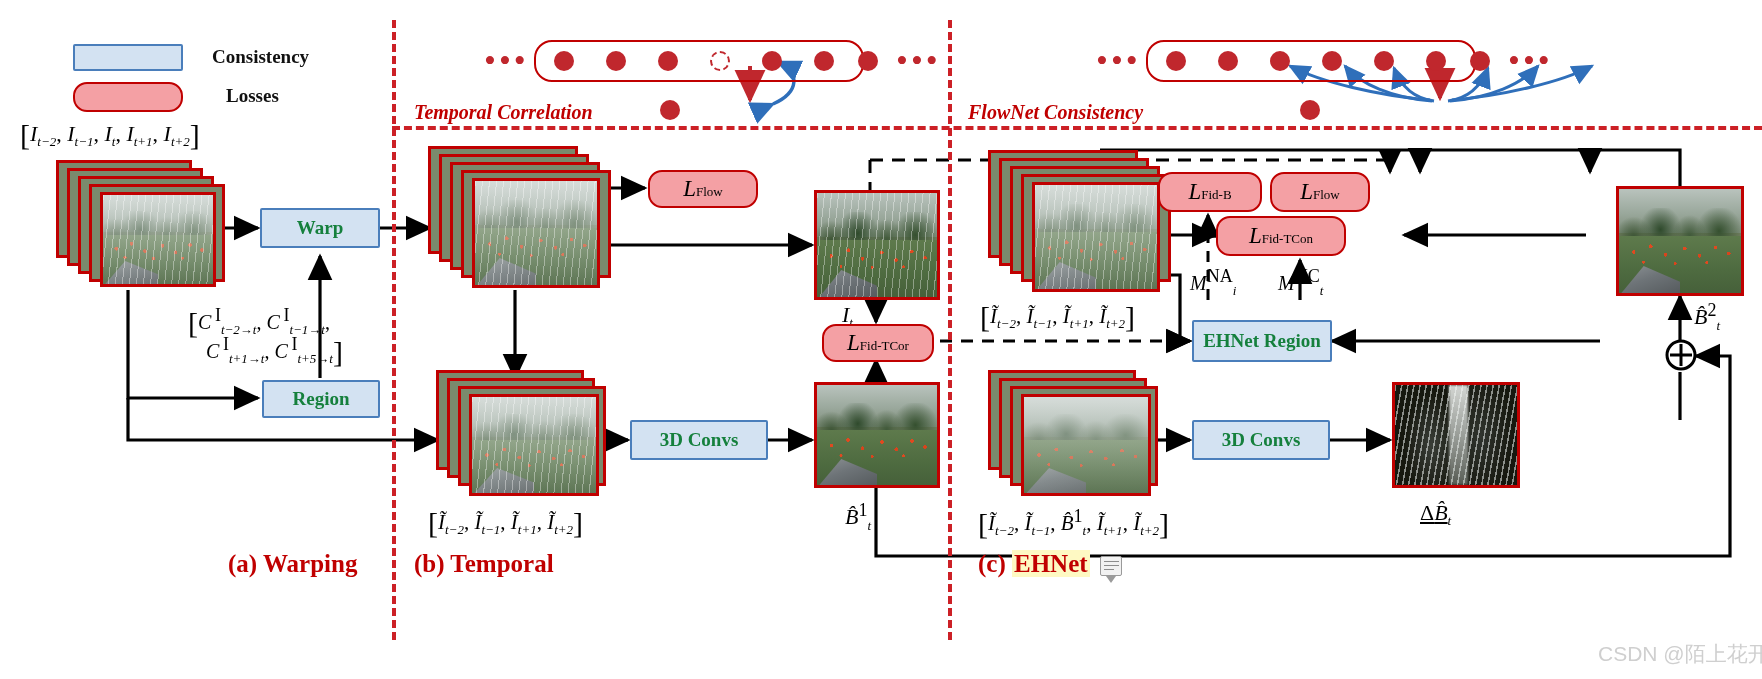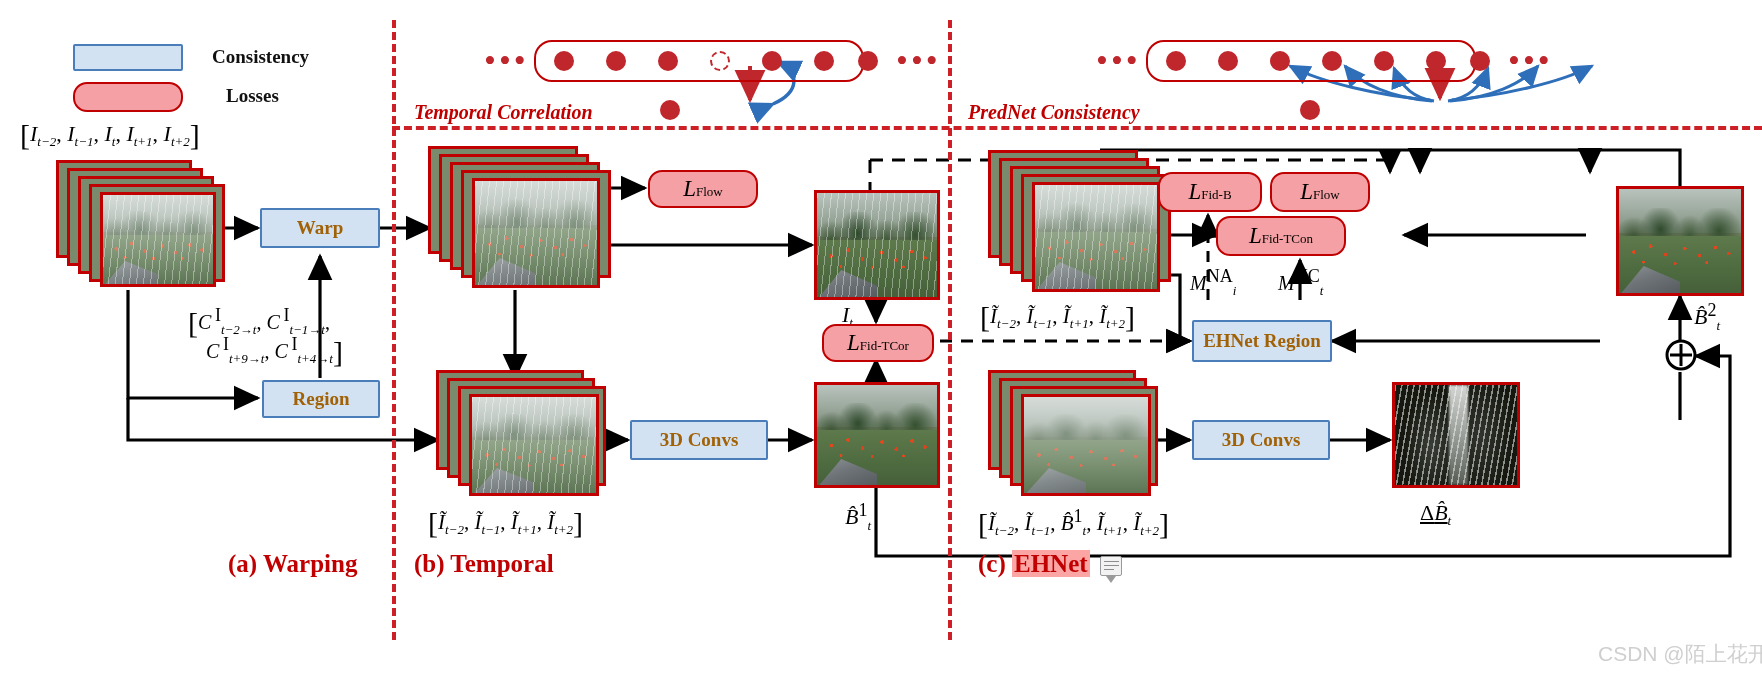--- a/index.html
+++ b/index.html
@@ -43,21 +43,21 @@
     font-family:"Liberation Serif", serif;
   }
 
   
   .op-box {
     position:absolute;
     background:#d3e2f2;
     border:2px solid #4a7ebb;
     border-radius:2px;
     display:flex; align-items:center; justify-content:center;
-    font-weight:bold; font-size:19px; color:#a16207;
+    font-weight:bold; font-size:19px; color:#15803d;
     font-family:"Liberation Serif", serif;
   }
 
   
   .loss-box {
     position:absolute;
     background:#f4a0a4;
     border:2.5px solid #c00000;
     border-radius:14px;
     display:flex; align-items:center; justify-content:center;
@@ -160,21 +160,21 @@
     color:#c00000; font-weight:bold; font-style:italic;
     font-size:20px; font-family:"Liberation Serif", serif;
     white-space:nowrap;
   }
   .caption {
     position:absolute;
     color:#c00000; font-weight:bold;
     font-size:25px; font-family:"Liberation Serif", serif;
     white-space:nowrap;
   }
-  .caption .hl { background:#fca5a5; padding:0 2px; }
+  .caption .hl { background:#fef9c3; padding:0 2px; }
 
   
   .seq-frame {
     position:absolute;
     border:2.5px solid #c00000;
     border-radius:18px;
   }
   .dot {
     position:absolute;
     width:20px; height:20px; border-radius:50%;
@@ -324,21 +324,21 @@
   <div class="seq-frame" style="left:1146px; top:40px; width:330px; height:42px;"></div>
   <div class="dot" style="left:1166px; top:51px;"></div>
   <div class="dot" style="left:1218px; top:51px;"></div>
   <div class="dot" style="left:1270px; top:51px;"></div>
   <div class="dot" style="left:1322px; top:51px;"></div>
   <div class="dot" style="left:1374px; top:51px;"></div>
   <div class="dot" style="left:1426px; top:51px;"></div>
   <div class="dot" style="left:1470px; top:51px;"></div>
   <div class="ell" style="left:1508px; top:44px;">•••</div>
   <div class="dot" style="left:1300px; top:100px;"></div>
-  <div class="sec-title" style="left:968px; top:101px;">PredNet Consistency</div>
+  <div class="sec-title" style="left:968px; top:101px;">FlowNet Consistency</div>
 
   <div class="math" style="left:20px; top:118px;">
     <span class="bk">[</span><i>I</i><sub>t−2</sub>, <i>I</i><sub>t−1</sub>, <i>I</i><sub>t</sub>, <i>I</i><sub>t+1</sub>, <i>I</i><sub>t+2</sub><span class="bk">]</span>
   </div>
 
   <div class="stack" style="left:56px; top:160px; width:170px; height:135px;">
     <div class="layer" style="left:0px; top:0px; width:136px; height:98px;"></div>
     <div class="layer" style="left:11px; top:8px; width:136px; height:98px;"></div>
     <div class="layer" style="left:22px; top:16px; width:136px; height:98px;"></div>
     <div class="layer" style="left:33px; top:24px; width:136px; height:98px;"></div>
@@ -352,21 +352,21 @@
     <div class="rain"></div>
   </div>
 
   <div class="op-box" style="left:260px; top:208px; width:120px; height:40px;">Warp</div>
   <div class="op-box" style="left:262px; top:380px; width:118px; height:38px;">Region</div>
 
   <div class="math" style="left:188px; top:305px; font-size:20px;">
     <span class="bk">[</span><i>C</i><sup> I</sup><sub>t−2→t</sub>, <i>C</i><sup> I</sup><sub>t−1→t</sub>,
   </div>
   <div class="math" style="left:206px; top:334px; font-size:20px;">
-    <i>C</i><sup> I</sup><sub>t+9→t</sub>, <i>C</i><sup> I</sup><sub>t+4→t</sub><span class="bk">]</span>
+    <i>C</i><sup> I</sup><sub>t+1→t</sub>, <i>C</i><sup> I</sup><sub>t+5→t</sub><span class="bk">]</span>
   </div>
 
   <div class="caption" style="left:228px; top:550px;font-family:Liberation Serif, serif;">(a) Warping</div>
 
   <div class="stack" style="left:428px; top:146px; width:180px; height:148px;">
     <div class="layer" style="left:0px; top:0px; width:150px; height:108px;"></div>
     <div class="layer" style="left:11px; top:8px; width:150px; height:108px;"></div>
     <div class="layer" style="left:22px; top:16px; width:150px; height:108px;"></div>
     <div class="layer" style="left:33px; top:24px; width:150px; height:108px;"></div>
   </div>

